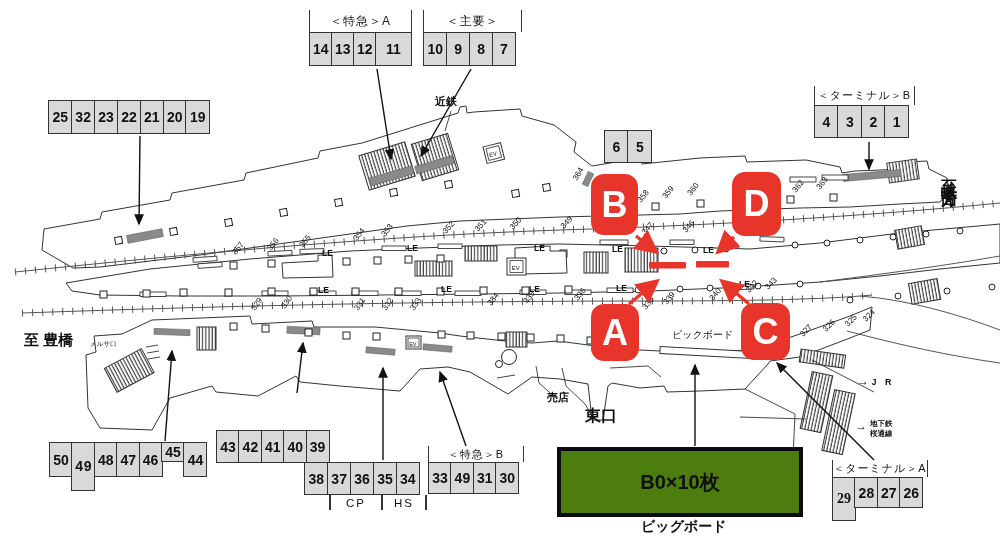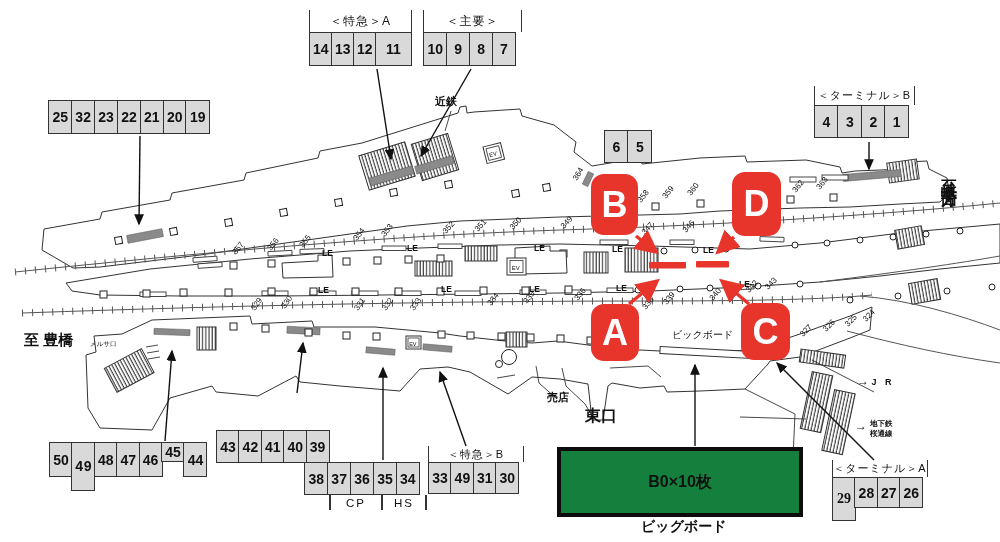--- a/index.html
+++ b/index.html
@@ -15,22 +15,22 @@
   .cell{box-sizing:border-box;background:#d9d9d9;border:1.6px solid #333;margin-left:-1.6px;
       display:flex;align-items:center;justify-content:center;
       font-weight:bold;font-size:14px;color:#111;}
   .cell:first-child{margin-left:0;}
   
   .badge{position:absolute;background:#e8352c;border-radius:13px;color:#fff;
       display:flex;align-items:center;justify-content:center;
       font-weight:bold;font-size:36px;z-index:5;}
   
   #bigboard-box{position:absolute;left:557px;top:447px;width:238px;height:62px;
-      background:#15803d;border:4px solid #0c0c0c;display:flex;align-items:center;
-      justify-content:center;font-weight:bold;font-size:16px;color:#111;z-index:4;}
+      background:#4d7c0f;border:4px solid #0c0c0c;display:flex;align-items:center;
+      justify-content:center;font-weight:bold;font-size:20px;color:#111;z-index:4;}
   .jlabel{position:absolute;color:#111;white-space:nowrap;z-index:4;}
   .vtext{writing-mode:vertical-rl;text-orientation:upright;letter-spacing:3px;}
   .subrow{position:relative;height:18px;font-size:11px;color:#111;}
   .subrow .tick{position:absolute;top:0;width:1.5px;height:15px;background:#333;}
   .subrow .stxt{position:absolute;top:2px;width:40px;text-align:center;font-size:11.5px;letter-spacing:2px;}
 </style>
 </head>
 <body>
 
 <div id="stage">

